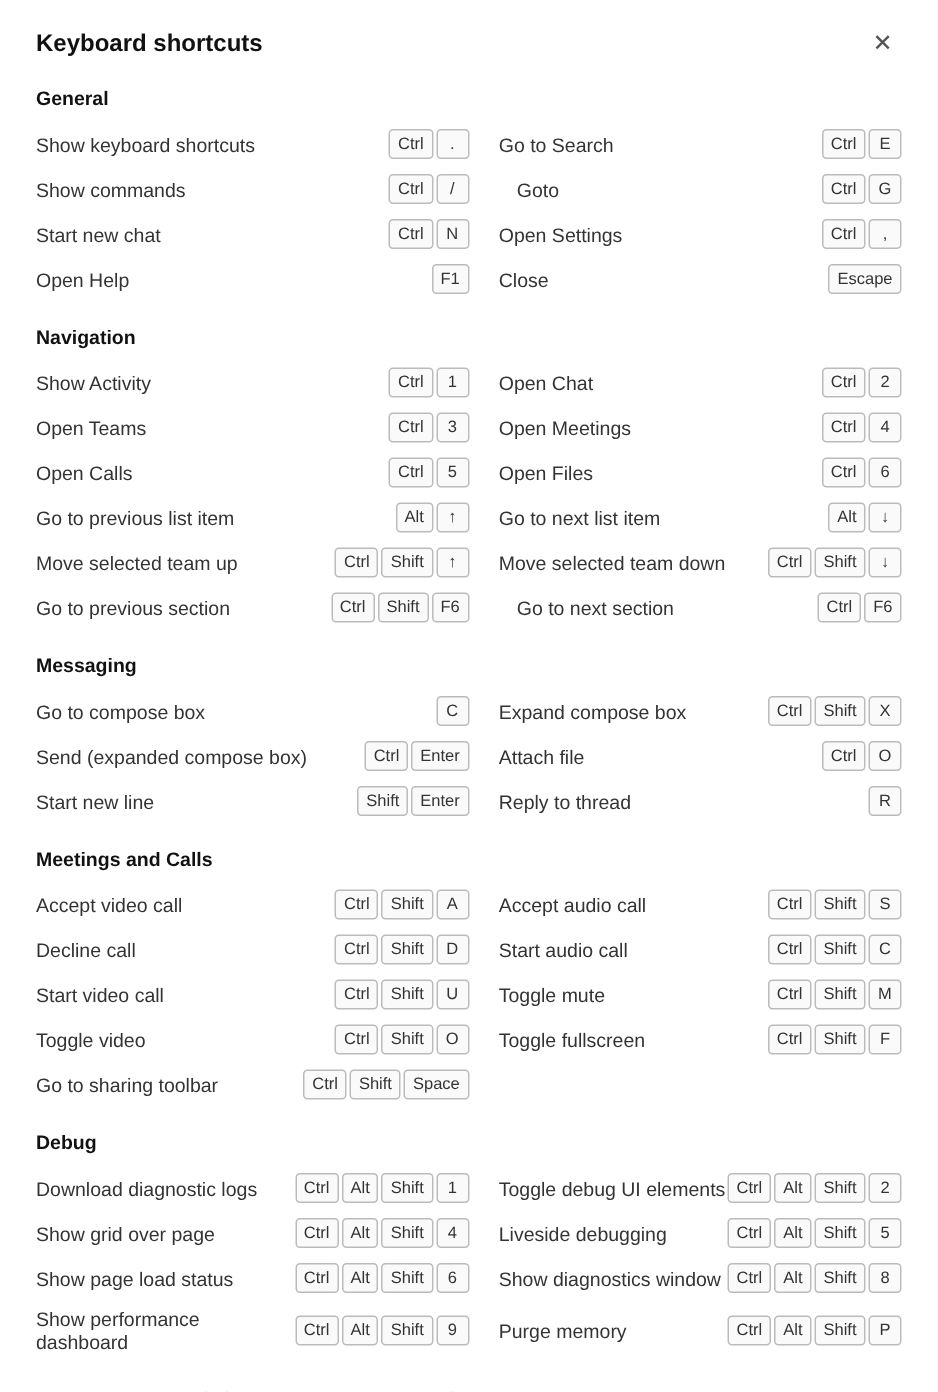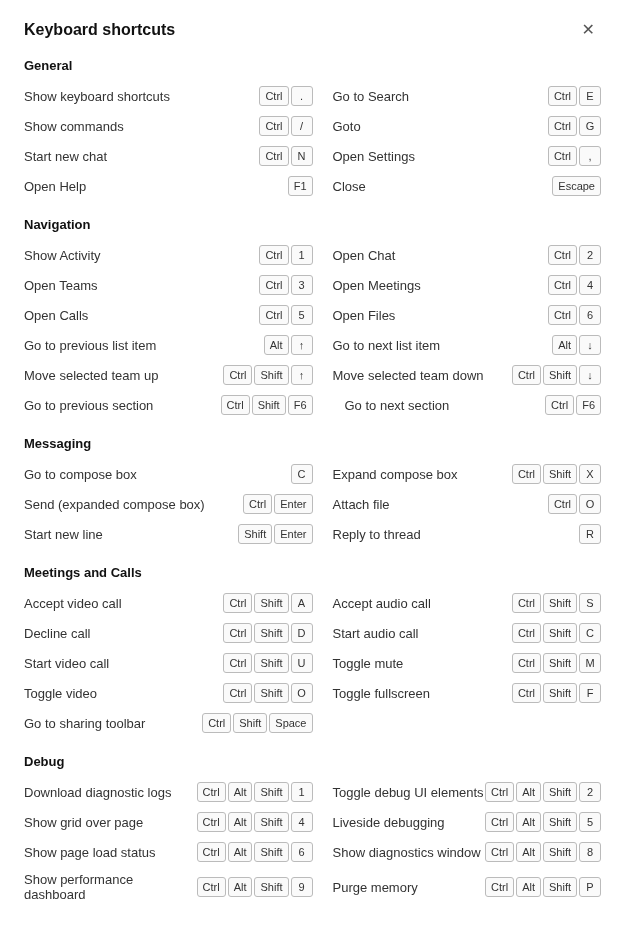--- a/index.html
+++ b/index.html
@@ -122,21 +122,21 @@
             <span class="key">E</span>
           </span>
         </div>
         <div class="shortcut-row">
           <span class="shortcut-label">Show commands</span>
           <span class="keys">
             <span class="key">Ctrl</span>
             <span class="key">/</span>
           </span>
         </div>
-        <div class="shortcut-row" style="padding-left: 20px;">
+        <div class="shortcut-row" style="padding-left: 32px;">
           <span class="shortcut-label">Goto</span>
           <span class="keys">
             <span class="key">Ctrl</span>
             <span class="key">G</span>
           </span>
         </div>
         <div class="shortcut-row">
           <span class="shortcut-label">Start new chat</span>
           <span class="keys">
             <span class="key">Ctrl</span>

